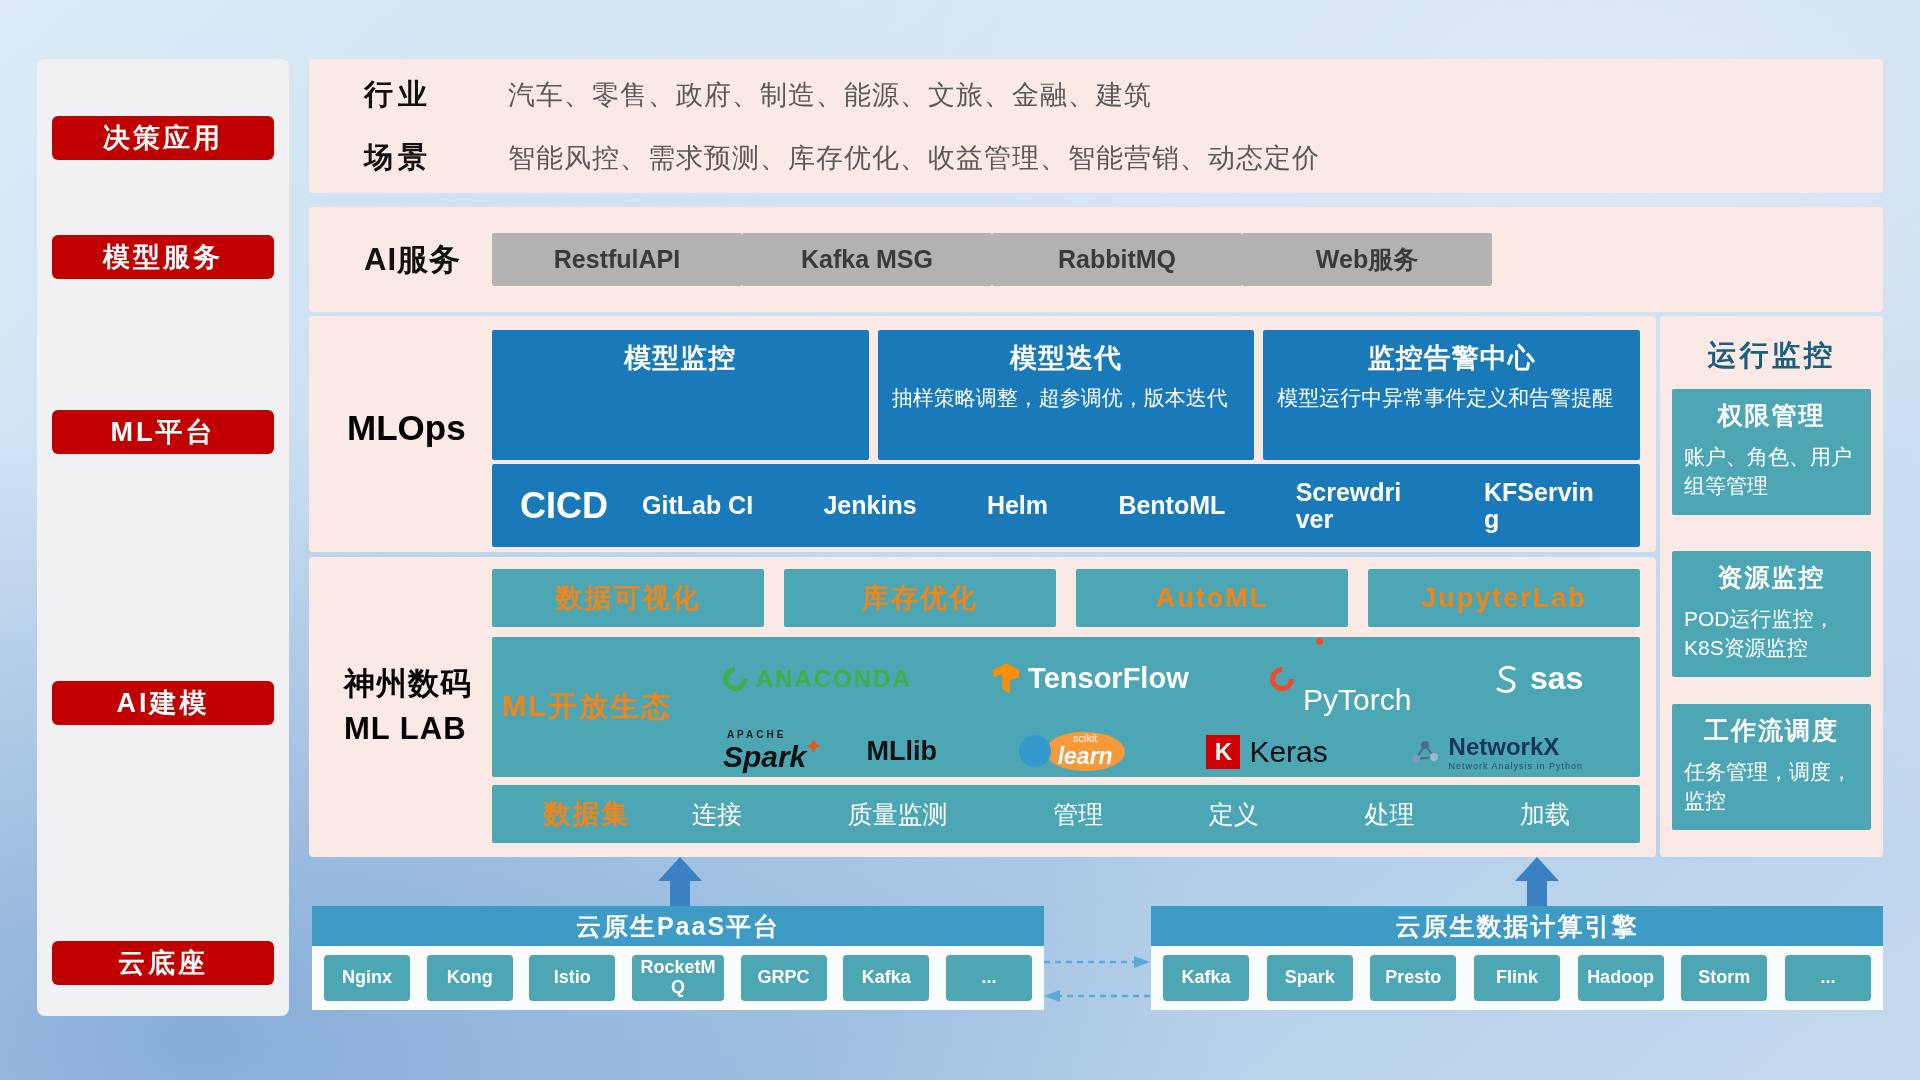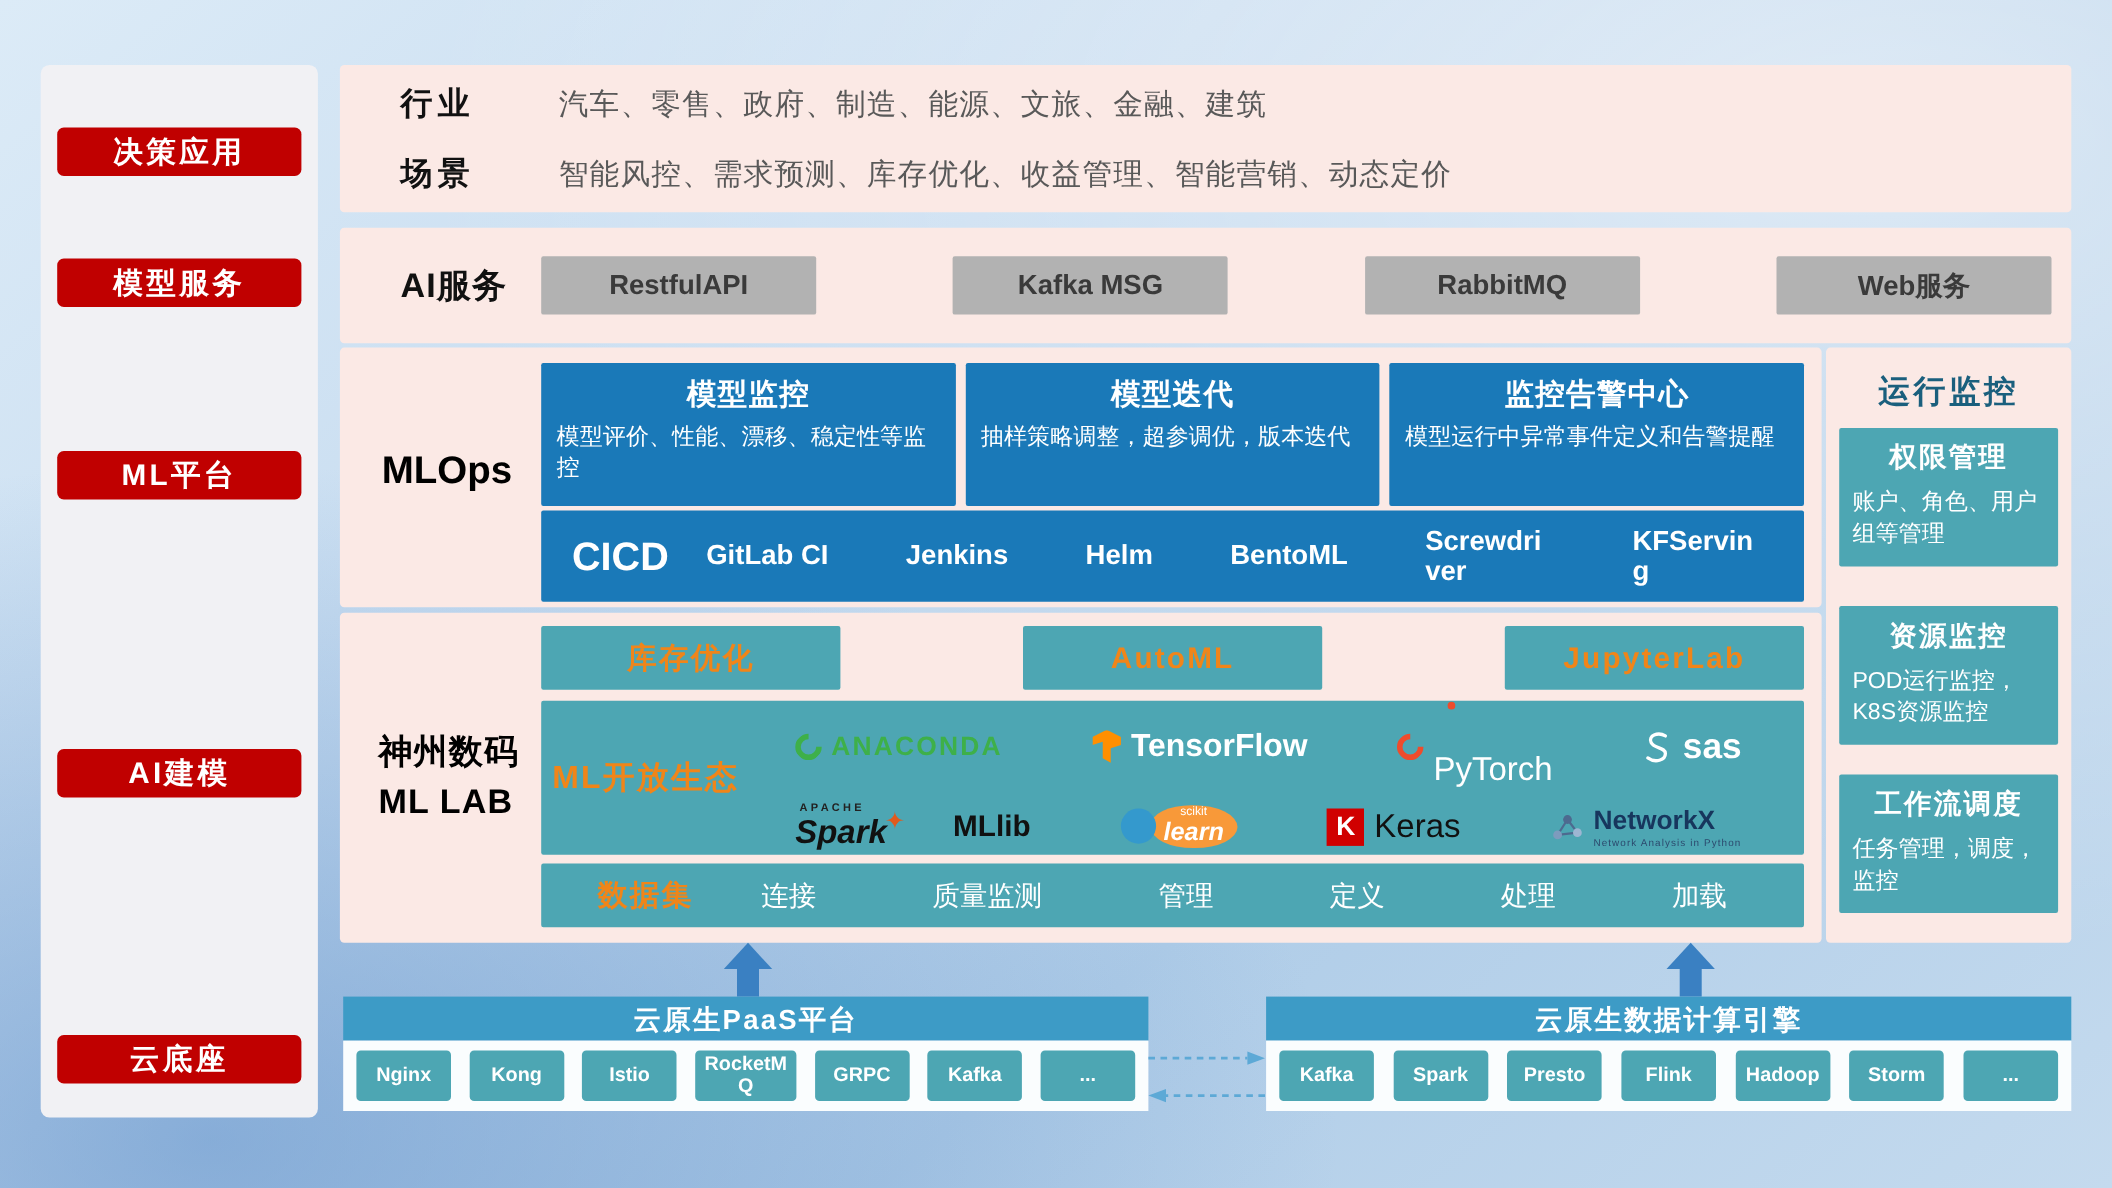--- a/index.html
+++ b/index.html
@@ -24,21 +24,21 @@
   .decision { left:309px; top:59px; width:1574px; height:134px;
     display:flex; flex-direction:column; justify-content:space-around; padding:10px 0 10px 55px;gap:12px; }
   .d-row { display:flex; align-items:center; }
   .d-label { width:144px; font-size:29px; font-weight:700; color:#111; letter-spacing:5px; }
   .d-text { font-size:27px; color:#595959; letter-spacing:1px; }
 
   
   .ai-service { left:309px; top:207px; width:1574px; height:105px;
     display:flex; align-items:center; padding-left:55px; }
   .ai-label { width:128px; font-size:31px; font-weight:700; color:#111; letter-spacing:1px; }
-  .ai-btns { flex:1; display:flex; justify-content:space-between; padding:0 18px 0 0;gap:40px; }
+  .ai-btns { flex:1; display:flex; justify-content:flex-start; padding:0 18px 0 0; }
   .gray-btn { width:250px; height:53px; background:#b2b2b2; color:#3a3a3a; font-size:25px;
     font-weight:700; display:flex; align-items:center; justify-content:center; border-radius:2px; }
 
   
   .mlops { left:309px; top:316px; width:1347px; height:236px; }
   .mlops-label { position:absolute; left:38px; top:92px; font-size:35px; font-weight:700; color:#000; }
   .mlops-cards { position:absolute; left:183px; top:14px; width:1148px; display:flex; gap:9px; }
   .blue-card { flex:1; height:130px; background:#1a79b8; color:#fff; padding:10px 14px; border-radius:2px; }
   .blue-card .t { text-align:center; font-size:27px; font-weight:700; margin-bottom:8px; letter-spacing:1px; }
   .blue-card .d { font-size:21px; line-height:1.35; }
@@ -151,21 +151,20 @@
       <div class="gray-btn">RabbitMQ</div>
       <div class="gray-btn">Web服务</div>
     </div>
   </div>
 
   <div class="panel mlops">
     <div class="mlops-label">MLOps</div>
     <div class="mlops-cards">
       <div class="blue-card">
         <div class="t">模型监控</div>
-        <div class="d">模型评价、性能、漂移、稳定性等监控</div>
       </div>
       <div class="blue-card">
         <div class="t">模型迭代</div>
         <div class="d">抽样策略调整，超参调优，版本迭代</div>
       </div>
       <div class="blue-card">
         <div class="t">监控告警中心</div>
         <div class="d">模型运行中异常事件定义和告警提醒</div>
       </div>
     </div>
@@ -181,20 +180,21 @@
       </div>
     </div>
   </div>
 
   <div class="panel mllab">
     <div class="mllab-label">
       <div>神州数码</div>
       <div>ML LAB</div>
     </div>
     <div class="feature-row">
+      <div class="feature-btn">数据可视化</div>
       <div class="feature-btn">库存优化</div>
       <div class="feature-btn">AutoML</div>
       <div class="feature-btn">JupyterLab</div>
     </div>
     <div class="eco-box">
       <span class="eco-label">ML开放生态</span>
       <div class="eco-logos">
         <div class="eco-row">
           <span class="logo">
             <span class="ana-icon"></span>

